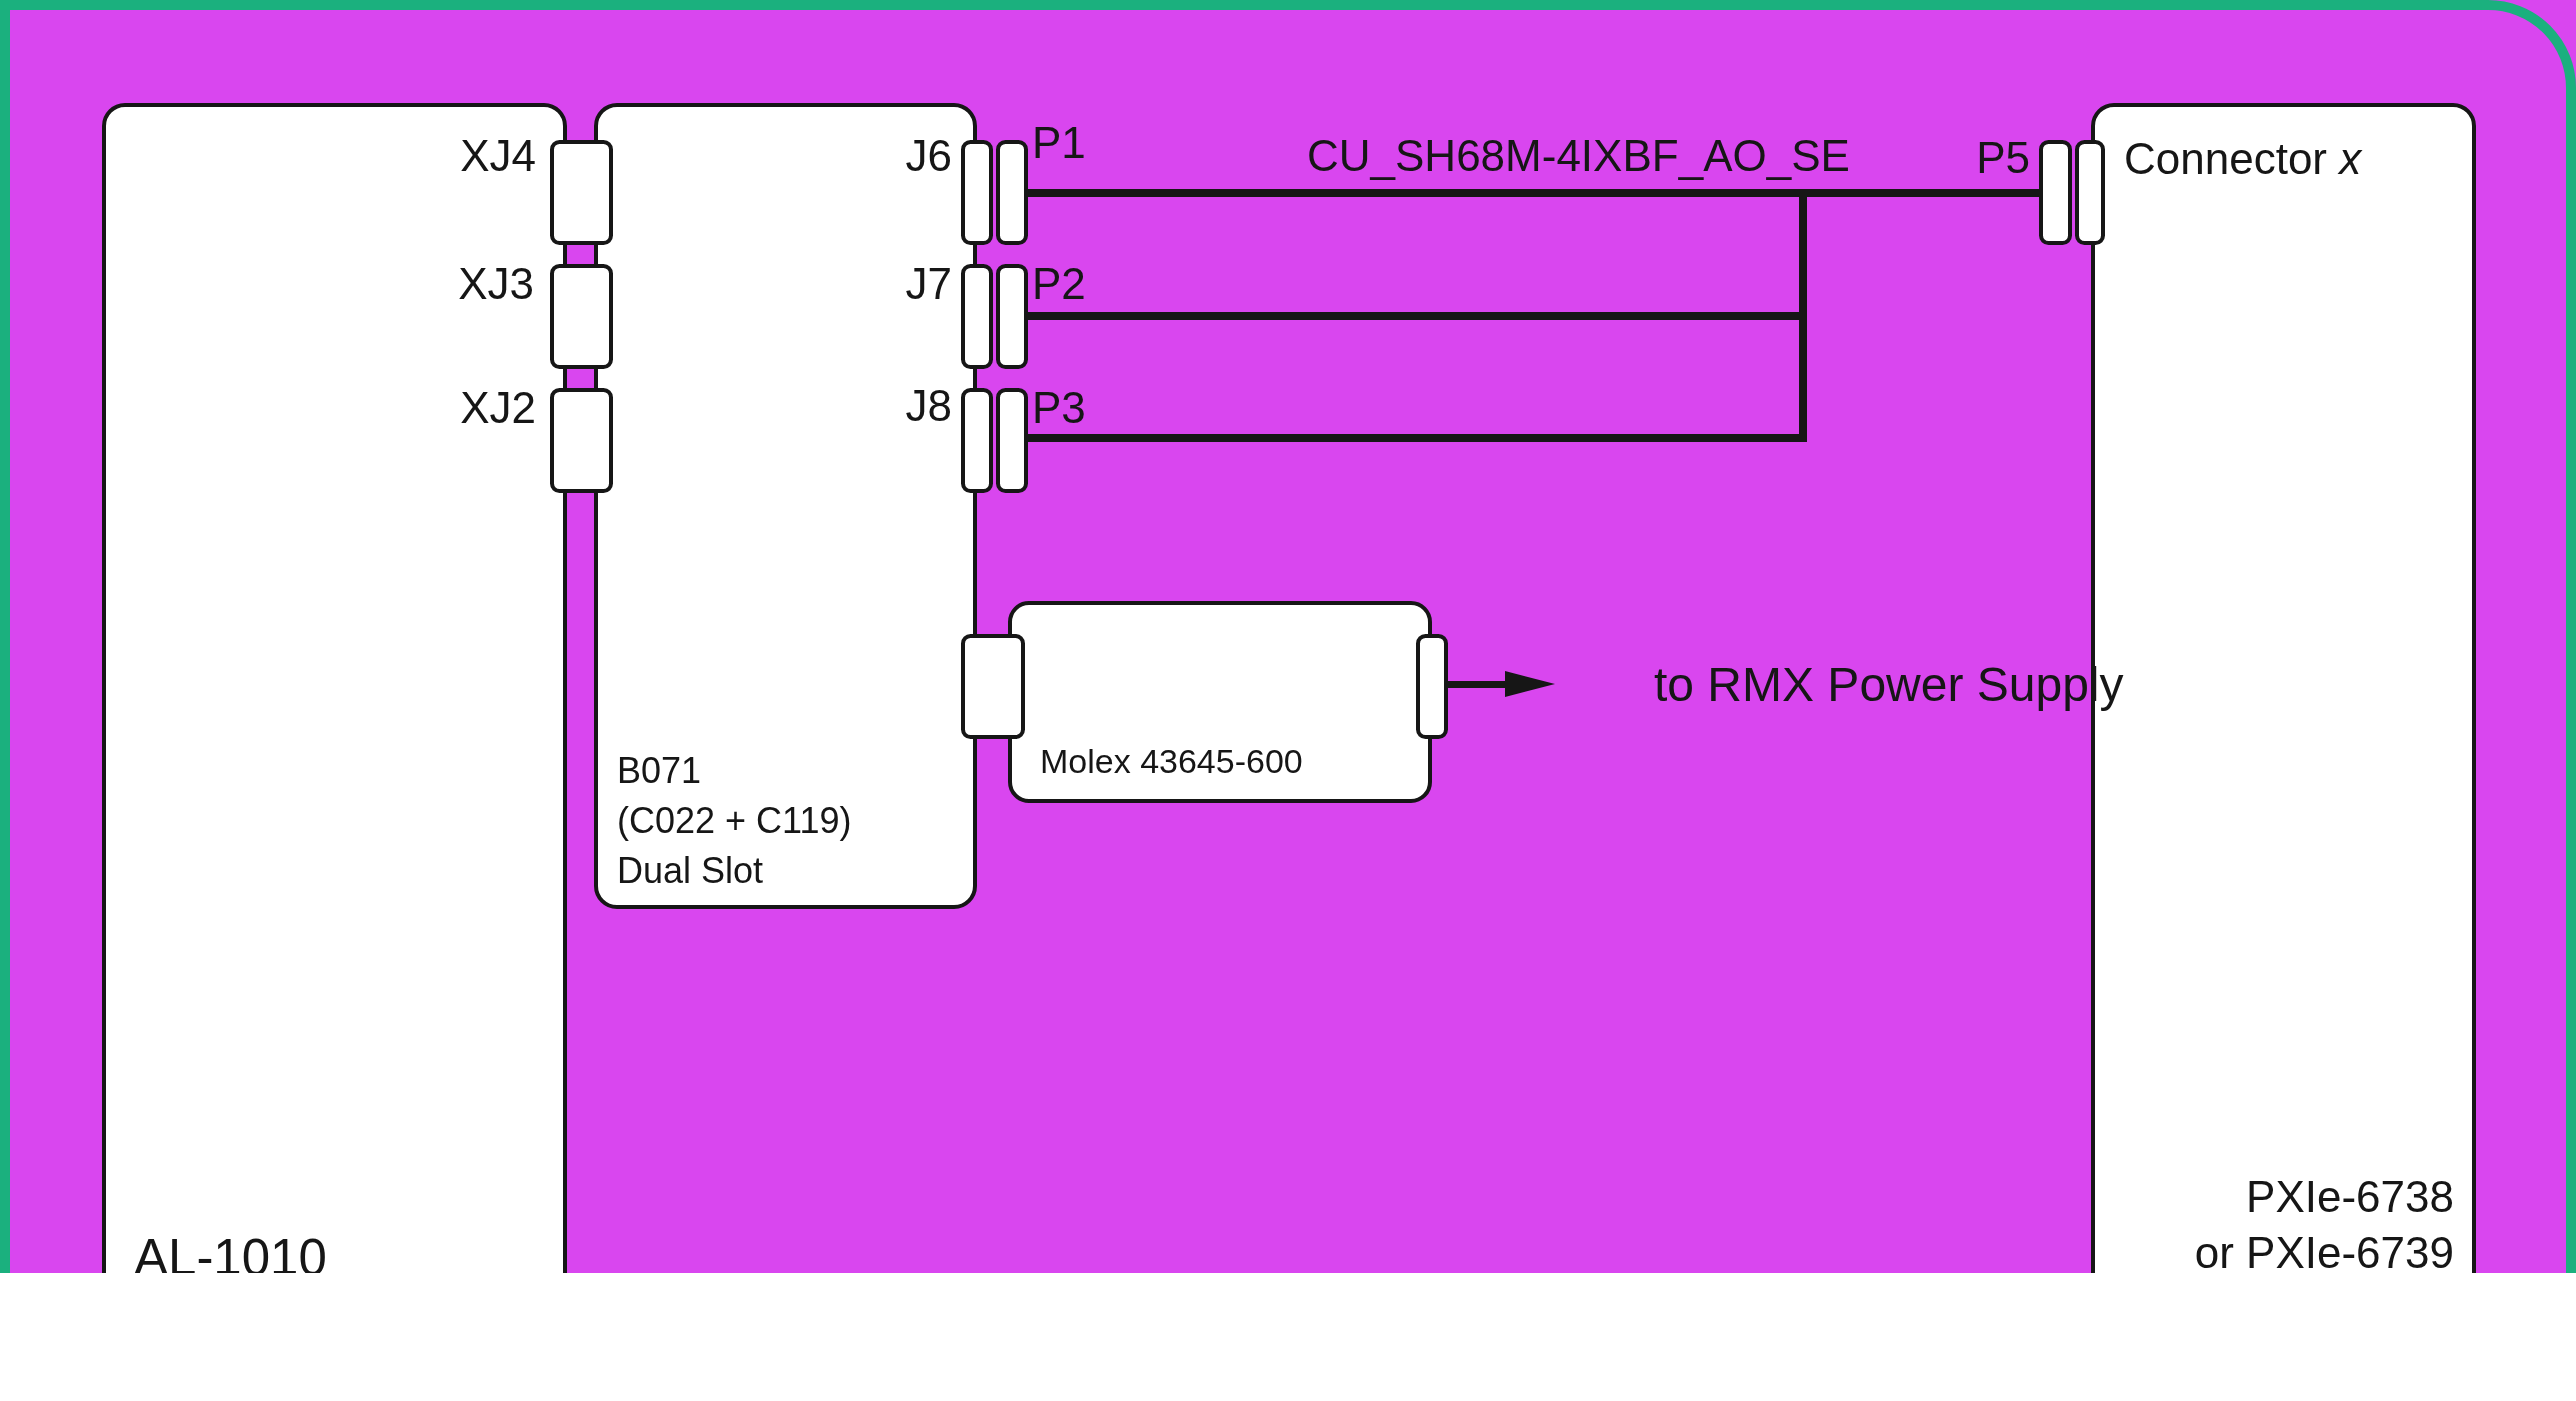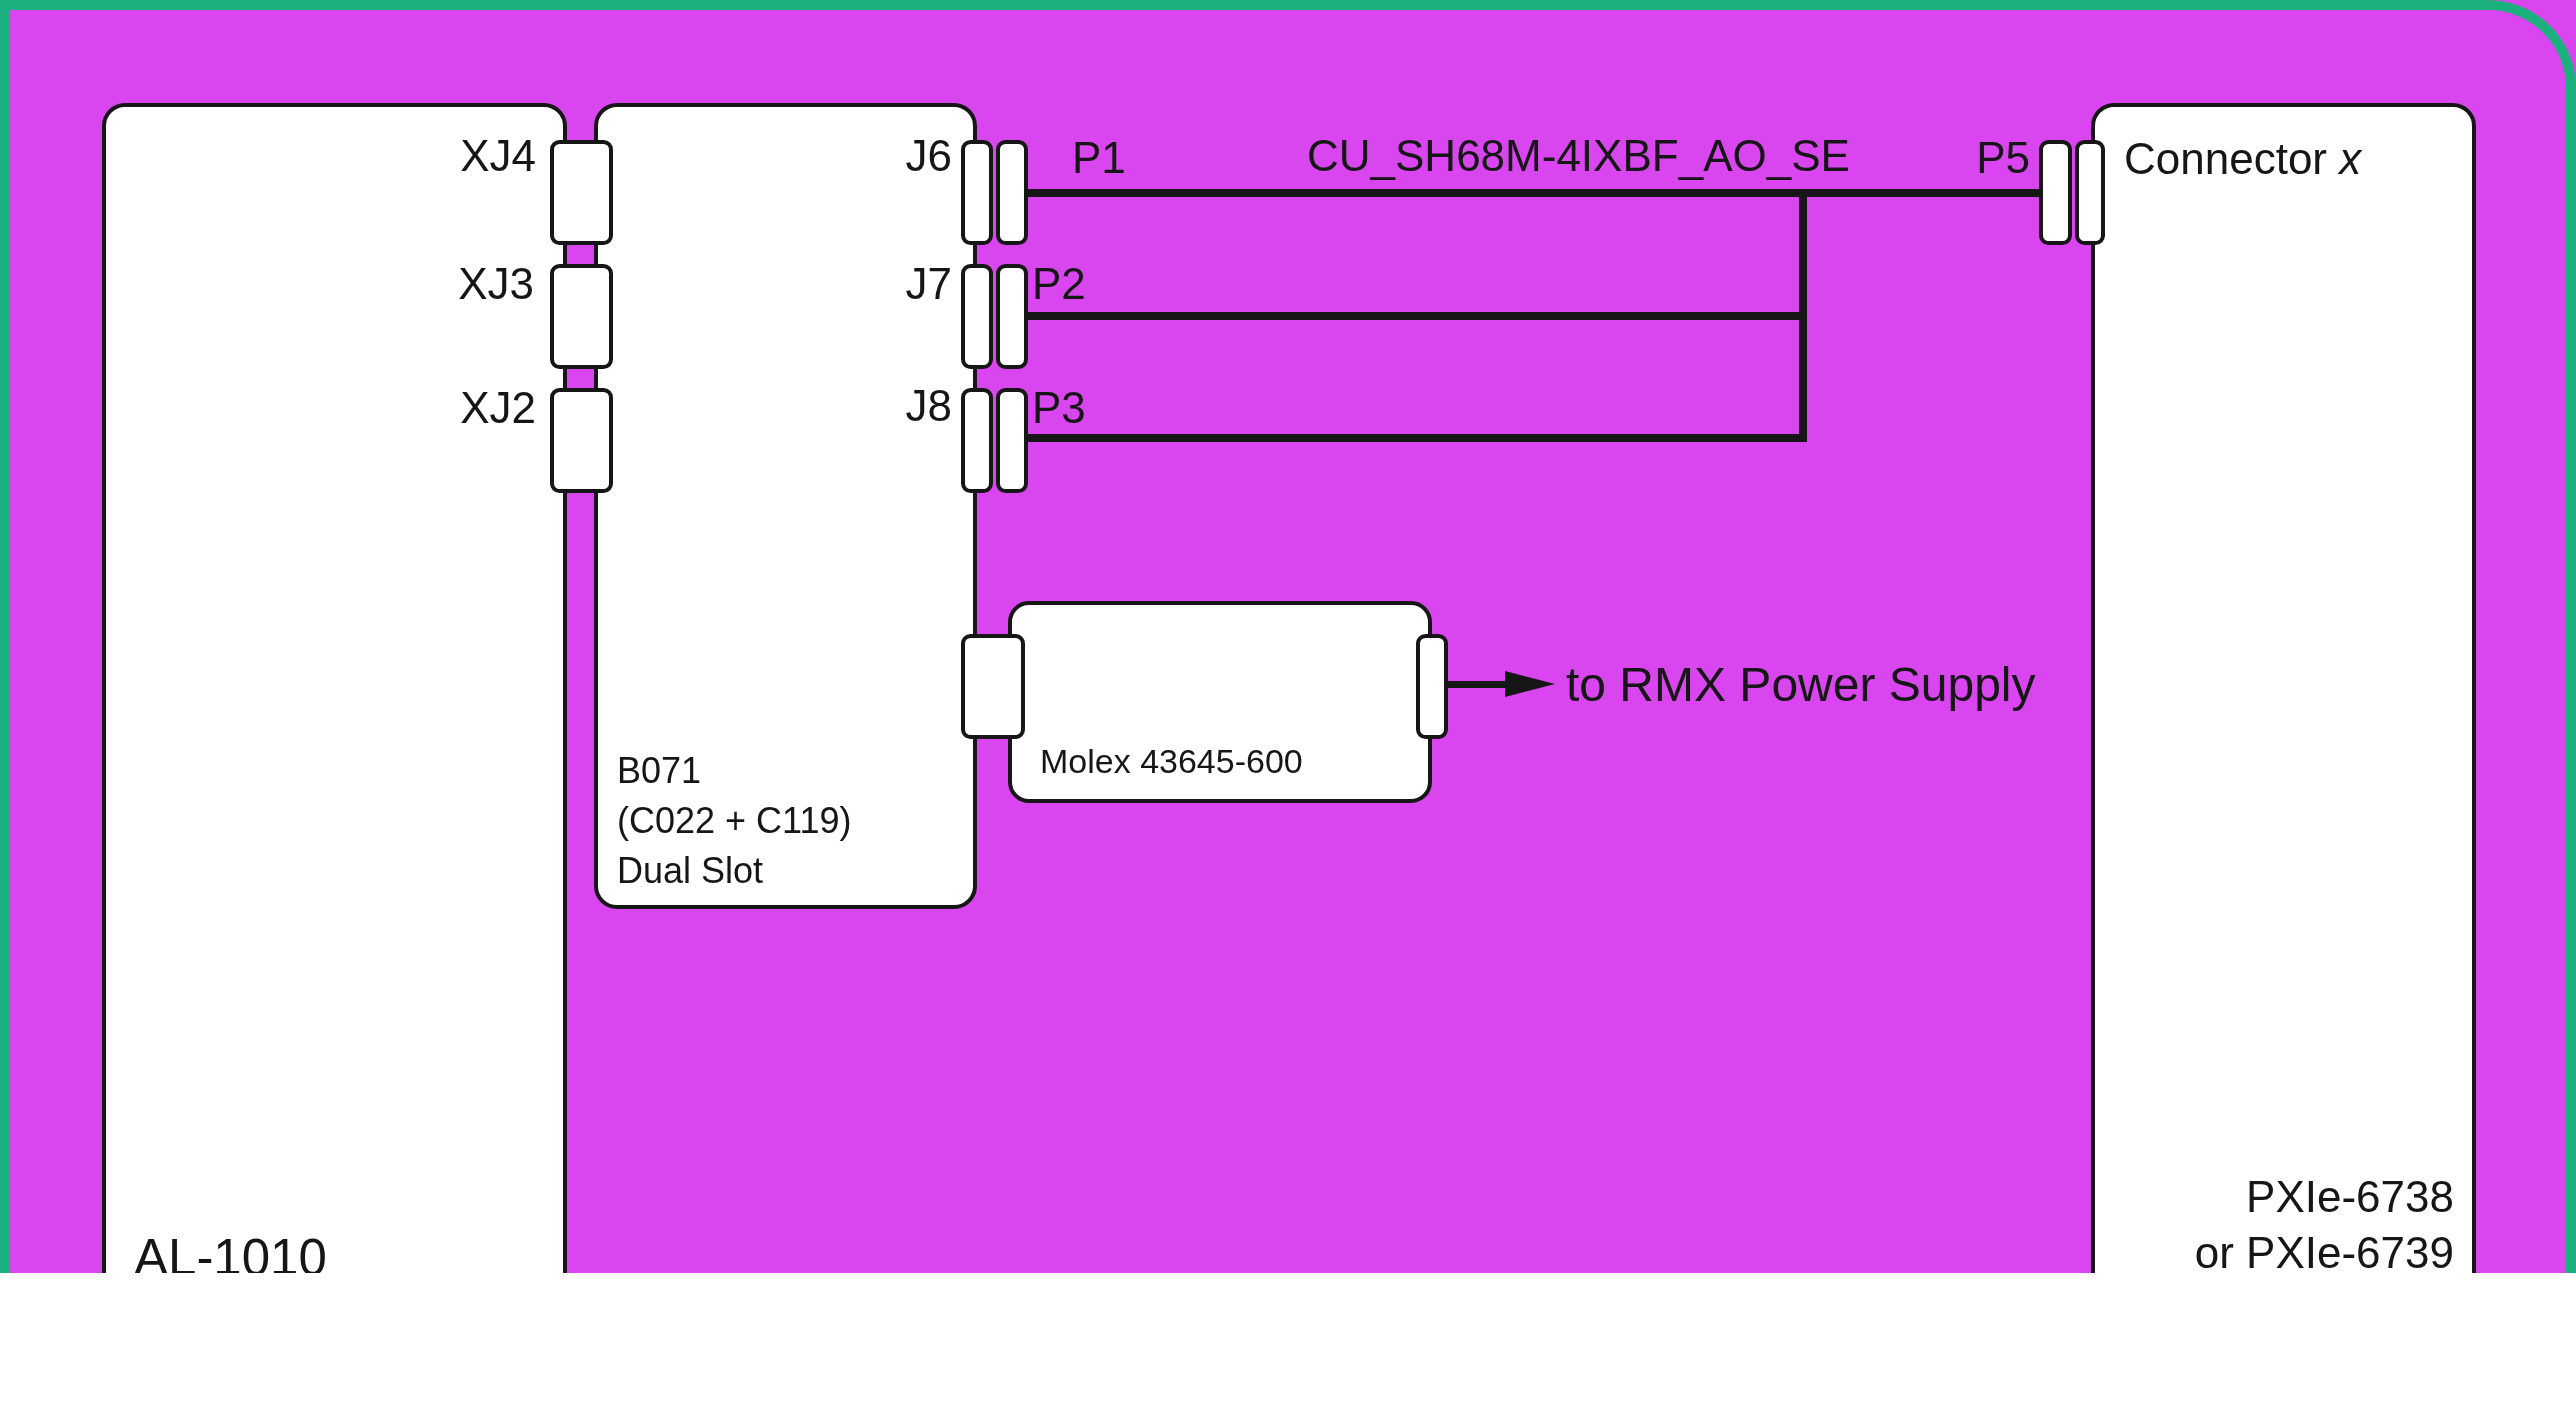--- a/index.html
+++ b/index.html
@@ -91,31 +91,31 @@
   <div class="block" style="left:1416px;top:634px;width:31.5px;height:105px;"></div>
 
   <div class="lbl fs46 ralign" style="left:345px;top:134px;width:191px;">XJ4</div>
   <div class="lbl fs46 ralign" style="left:343px;top:262px;width:191px;">XJ3</div>
   <div class="lbl fs46 ralign" style="left:345px;top:386px;width:191px;">XJ2</div>
 
   <div class="lbl fs46 ralign" style="left:761px;top:134px;width:191px;">J6</div>
   <div class="lbl fs46 ralign" style="left:761px;top:262px;width:191px;">J7</div>
   <div class="lbl fs46 ralign" style="left:761px;top:384px;width:191px;">J8</div>
 
-  <div class="lbl fs46" style="left:1032px;top:136px;margin-left:40px;">P1</div>
+  <div class="lbl fs46" style="left:1032px;top:121px;">P1</div>
   <div class="lbl fs46" style="left:1032px;top:262px;">P2</div>
   <div class="lbl fs46" style="left:1032px;top:386px;">P3</div>
 
   <div class="lbl fs46 ralign" style="left:1839px;top:136px;width:191px;">P5</div>
 
   <div class="lbl fs46" style="left:2124px;top:137px;"><span>Connector </span><i>x</i></div>
 
   <div class="lbl fs46" style="left:1307px;top:134px;">CU_SH68M-4IXBF_AO_SE</div>
 
-  <div class="lbl fs50" style="left:1566px;top:661px;">to RMX Power Supply</div>
+  <div class="lbl fs50" style="left:1654px;top:661px;">to RMX Power Supply</div>
 
   <div class="lbl fs48" style="left:1040px;top:744px;">Molex 43645-600</div>
 
   <div class="lbl multiline" style="left:617px;top:746px;">
     <div>B071</div>
     <div>(C022 + C119)</div>
     <div>Dual Slot</div>
   </div>
 
   <div class="lbl fs53" style="left:134px;top:1232px;">AL-1010</div>

